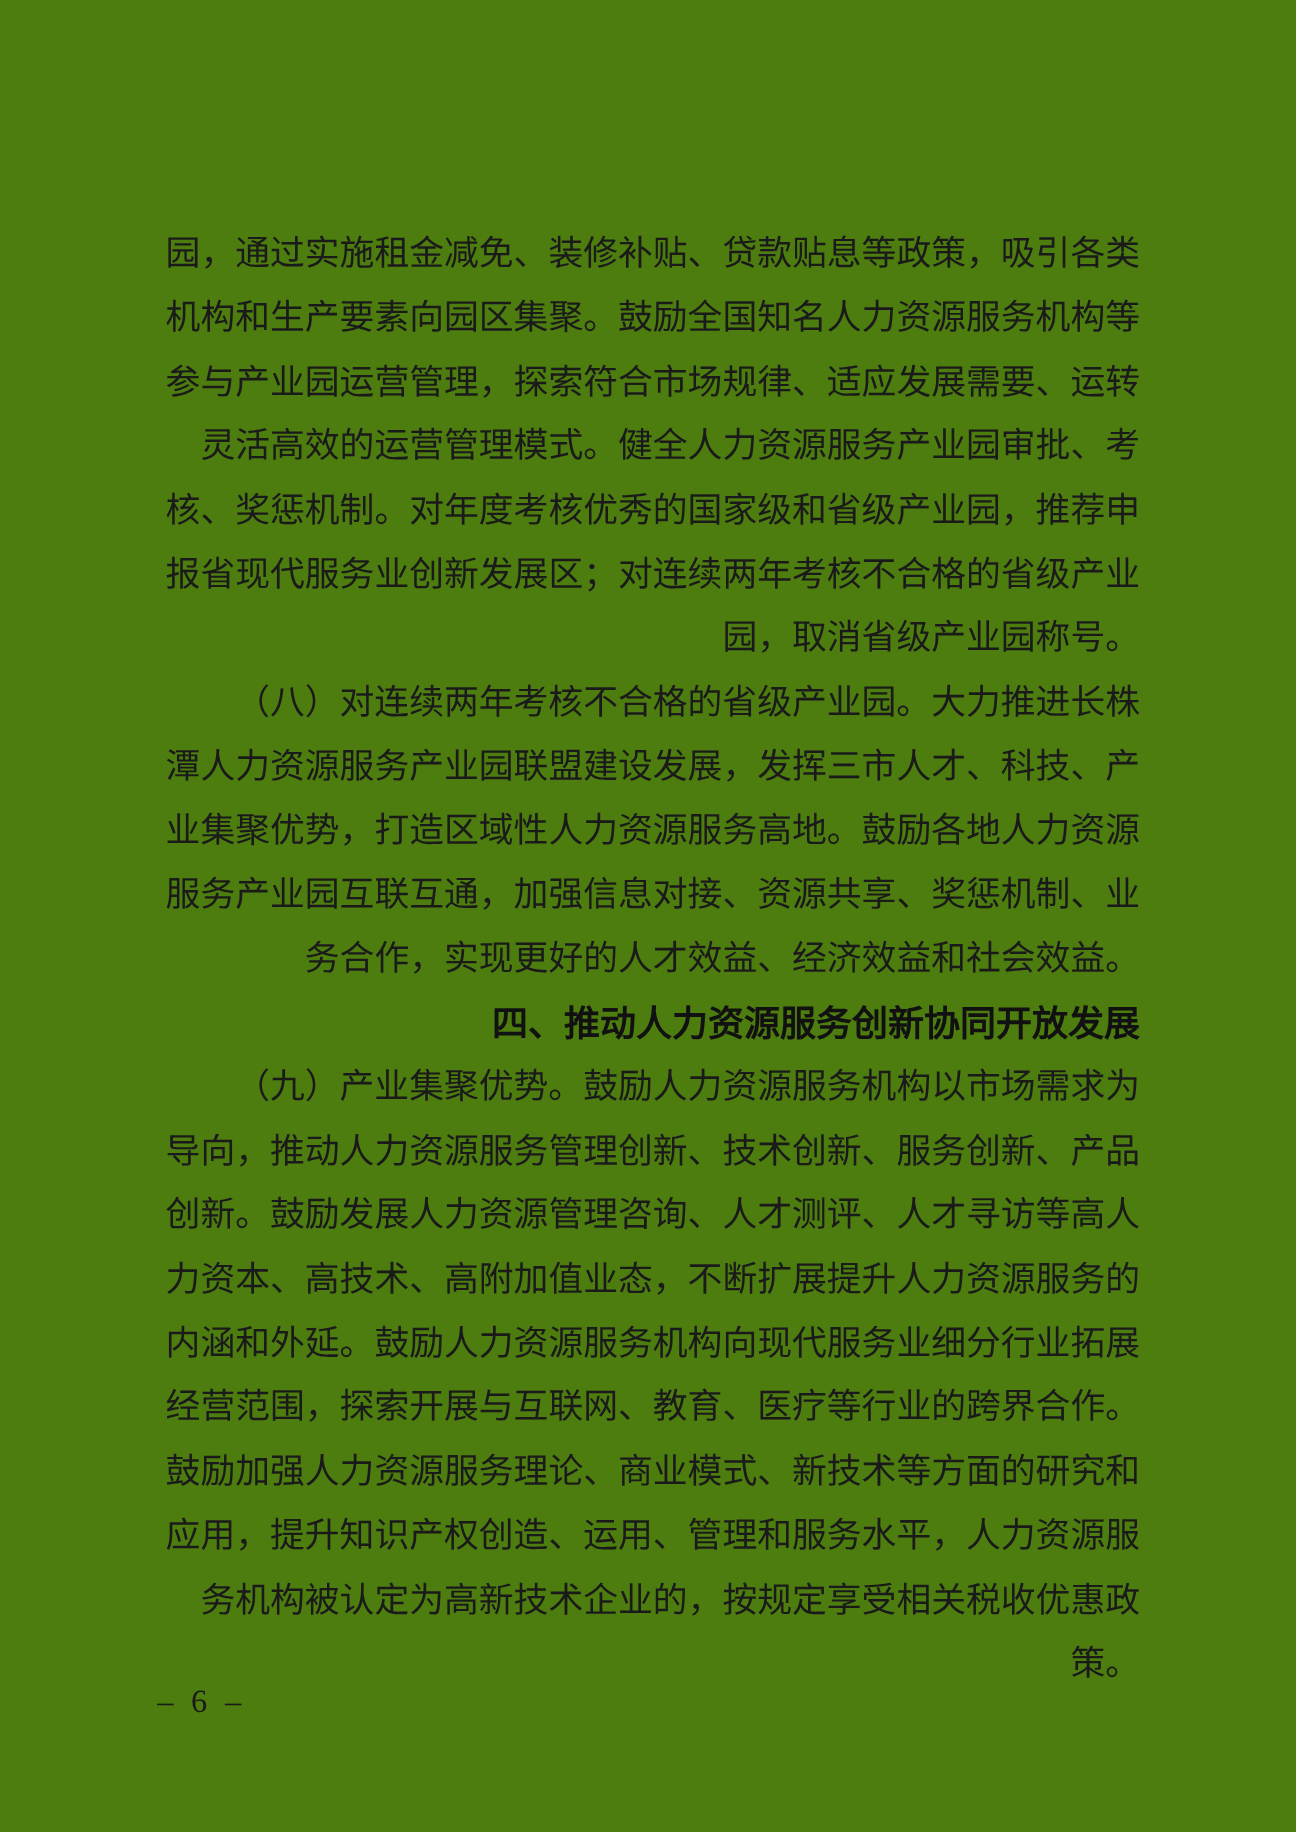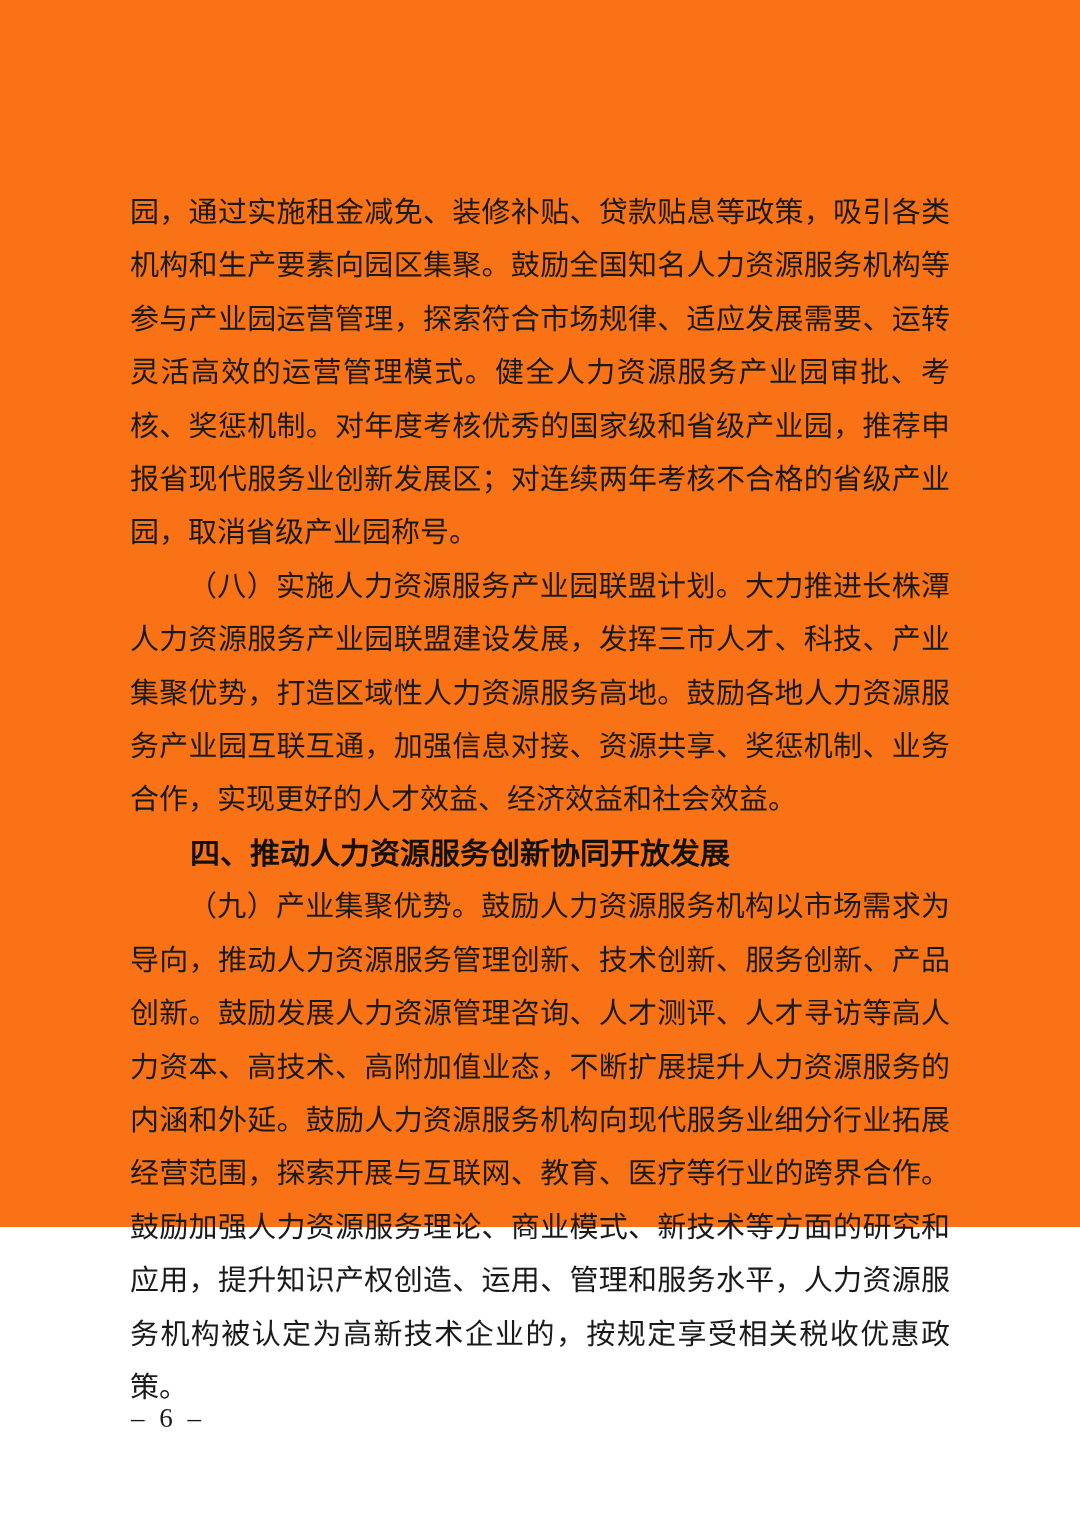--- a/index.html
+++ b/index.html
@@ -10,38 +10,39 @@
     width: 1080px;
     height: 1527px;
     background: #ffffff;
     position: relative;
     overflow: hidden;
   }
   .page {
     position: absolute;
     left: 0; top: 0;
     width: 1080px;
-    height: 1227px;
-    background: #f97316;
+    height: 1527px;
+    background: #4d7c0f;
   }
   .text-block {
     position: absolute;
     left: 130px;
     top: 186px;
     width: 820px;
     font-family: "Liberation Serif", serif;
     font-size: 29px;
     line-height: 53.4px;
     color: #1a1a1a;
     text-align: justify;
     text-justify: inter-character;
   }
   .text-block p {
     margin: 0;
     padding: 0;
+    text-align: right;
   }
   .para-indent {
     text-indent: 2em;
   }
   .para-lead {
     
   }
   .section-heading {
     font-family: "Liberation Sans", sans-serif;
     font-weight: 700;
@@ -66,21 +67,21 @@
 
 <div class="page">
 
   <div class="text-block">
 
     <p>
       <span>园，通过实施租金减免、装修补贴、贷款贴息等政策，吸引各类机构和生产要素向园区集聚。鼓励全国知名人力资源服务机构等参与产业园运营管理，探索符合市场规律、适应发展需要、运转灵活高效的运营管理模式。健全人力资源服务产业园审批、考核、奖惩机制。对年度考核优秀的国家级和省级产业园，推荐申报省现代服务业创新发展区；对连续两年考核不合格的省级产业园，取消省级产业园称号。</span>
     </p>
 
     <p class="para-indent">
-      <span class="para-lead">（八）实施人力资源服务产业园联盟计划。</span><span>大力推进长株潭人力资源服务产业园联盟建设发展，发挥三市人才、科技、产业集聚优势，打造区域性人力资源服务高地。鼓励各地人力资源服务产业园互联互通，加强信息对接、资源共享、奖惩机制、业务合作，实现更好的人才效益、经济效益和社会效益。</span>
+      <span class="para-lead">（八）对连续两年考核不合格的省级产业园。</span><span>大力推进长株潭人力资源服务产业园联盟建设发展，发挥三市人才、科技、产业集聚优势，打造区域性人力资源服务高地。鼓励各地人力资源服务产业园互联互通，加强信息对接、资源共享、奖惩机制、业务合作，实现更好的人才效益、经济效益和社会效益。</span>
     </p>
 
     <p class="section-heading">四、推动人力资源服务创新协同开放发展</p>
 
     <p class="para-indent">
       <span class="para-lead">（九）产业集聚优势。</span><span>鼓励人力资源服务机构以市场需求为导向，推动人力资源服务管理创新、技术创新、服务创新、产品创新。鼓励发展人力资源管理咨询、人才测评、人才寻访等高人力资本、高技术、高附加值业态，不断扩展提升人力资源服务的内涵和外延。鼓励人力资源服务机构向现代服务业细分行业拓展经营范围，探索开展与互联网、教育、医疗等行业的跨界合作。鼓励加强人力资源服务理论、商业模式、新技术等方面的研究和应用，提升知识产权创造、运用、管理和服务水平，人力资源服务机构被认定为高新技术企业的，按规定享受相关税收优惠政策。</span>
     </p>
 
   </div>
 

